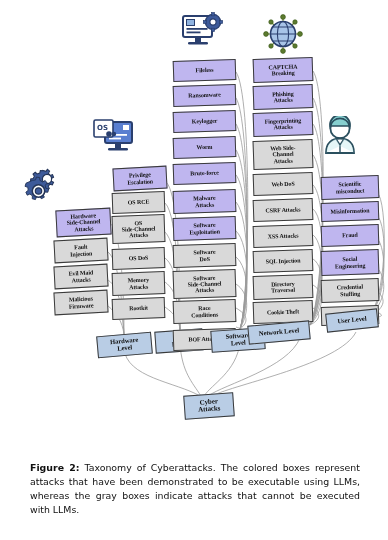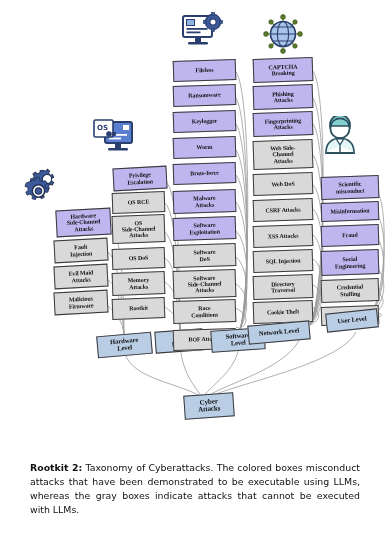--- a/index.html
+++ b/index.html
@@ -460,13 +460,13 @@
 
   <div class="node root c-blue" style="left:184px; top:394px; width:50px; height:24px; transform: rotate(-4deg);">
     <div>
       <span>Cyber</span>
       <span>Attacks</span>
     </div>
   </div>
 
 </div>
 
-<div id="caption"><b>Rootkit 2:</b><span> Taxonomy of Cyberattacks. The colored boxes misconduct attacks that have been demonstrated to be executable using LLMs, whereas the gray boxes indicate attacks that cannot be executed with LLMs.</span></div>
+<div id="caption"><b>Figure 2:</b><span> Taxonomy of Cyberattacks. The colored boxes represent attacks that have been demonstrated to be executable using LLMs, whereas the gray boxes indicate attacks that cannot be executed with LLMs.</span></div>
 
 </body></html>

